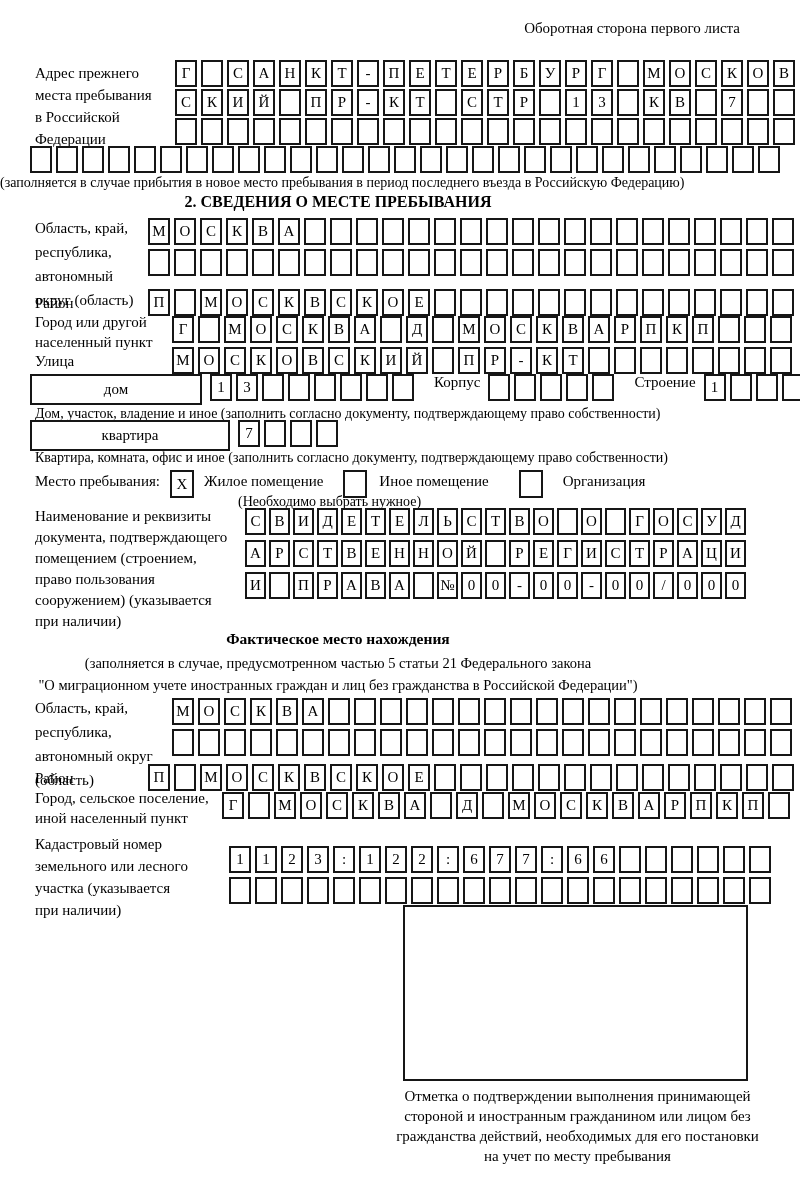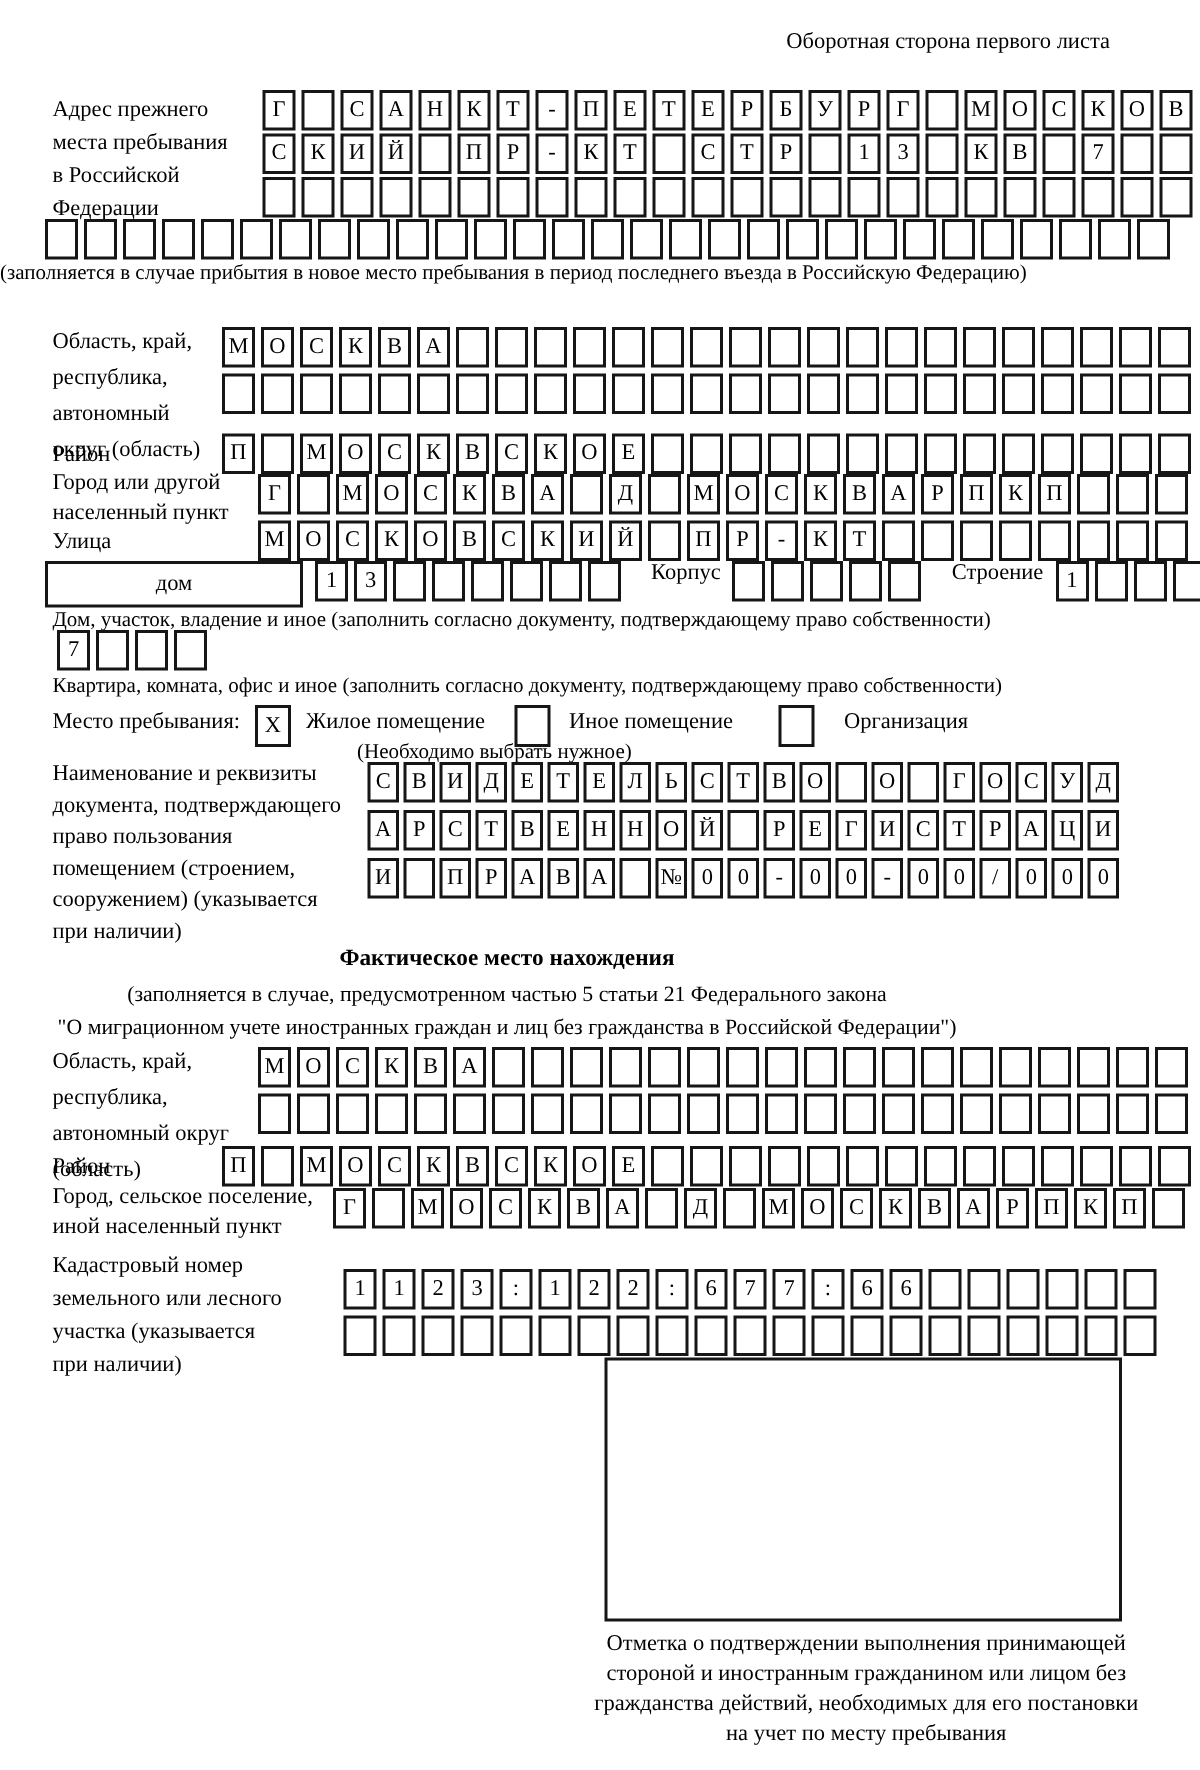--- a/index.html
+++ b/index.html
@@ -159,20 +159,21 @@
       <span class="char-box"></span>
       <span class="char-box"></span>
       <span class="char-box"></span>
       <span class="char-box"></span>
       <span class="char-box"></span>
       <span class="char-box"></span>
       <span class="char-box"></span>
     </div>
   <div class="abs note center" style="top:175px;">(заполняется в случае прибытия в новое место пребывания в период последнего въезда в Российскую Федерацию)</div>
 
+  <div class="abs title center" style="top:193px;">2. СВЕДЕНИЯ О МЕСТЕ ПРЕБЫВАНИЯ</div>
 
   <div class="abs label lh24" style="top:216px; left:35px;">
       <div class="lbl-line">Область, край,</div>
       <div class="lbl-line">республика,</div>
       <div class="lbl-line">автономный</div>
       <div class="lbl-line">округ (область)</div>
     </div>
   <div class="abs gap31" style="top:218px; left:148px;">
     <div class="box-row">
         <span class="char-box filled">М</span>
@@ -342,20 +343,21 @@
     <div class="box-row">
         <span class="char-box filled">1</span>
         <span class="char-box"></span>
         <span class="char-box"></span>
         <span class="char-box"></span>
       </div>
   </div>
   <div class="abs note" style="top:406px; left:35px;">Дом, участок, владение и иное (заполнить согласно документу, подтверждающему право собственности)</div>
 
   <div class="abs flex-row" style="top:420px; left:30px;">
+    <div class="wide-box" style="width:200px;">квартира</div>
     <div class="box-row" style="margin-left:8px;">
         <span class="char-box filled">7</span>
         <span class="char-box"></span>
         <span class="char-box"></span>
         <span class="char-box"></span>
       </div>
   </div>
   <div class="abs note" style="top:450px; left:35px;">Квартира, комната, офис и иное (заполнить согласно документу, подтверждающему право собственности)</div>
 
   <div class="abs flex-row" style="top:470px; left:35px;">
@@ -365,22 +367,22 @@
     <span class="check-box" style="margin-left:20px;"></span>
     <span class="label" style="margin-left:12px;">Иное помещение</span>
     <span class="check-box" style="margin-left:30px;"></span>
     <span class="label" style="margin-left:20px;">Организация</span>
   </div>
   <div class="abs note" style="top:494px; left:238px;">(Необходимо выбрать нужное)</div>
 
   <div class="abs label lh21" style="top:506px; left:35px;">
       <div class="lbl-line">Наименование и реквизиты</div>
       <div class="lbl-line">документа, подтверждающего</div>
+      <div class="lbl-line">помещением (строением,</div>
       <div class="lbl-line">право пользования</div>
-      <div class="lbl-line">помещением (строением,</div>
       <div class="lbl-line">сооружением) (указывается</div>
       <div class="lbl-line">при наличии)</div>
     </div>
   <div class="abs gap32" style="top:508px; left:245px;">
     <div class="box-row sm">
         <span class="char-box filled">С</span>
         <span class="char-box filled">В</span>
         <span class="char-box filled">И</span>
         <span class="char-box filled">Д</span>
         <span class="char-box filled">Е</span>

